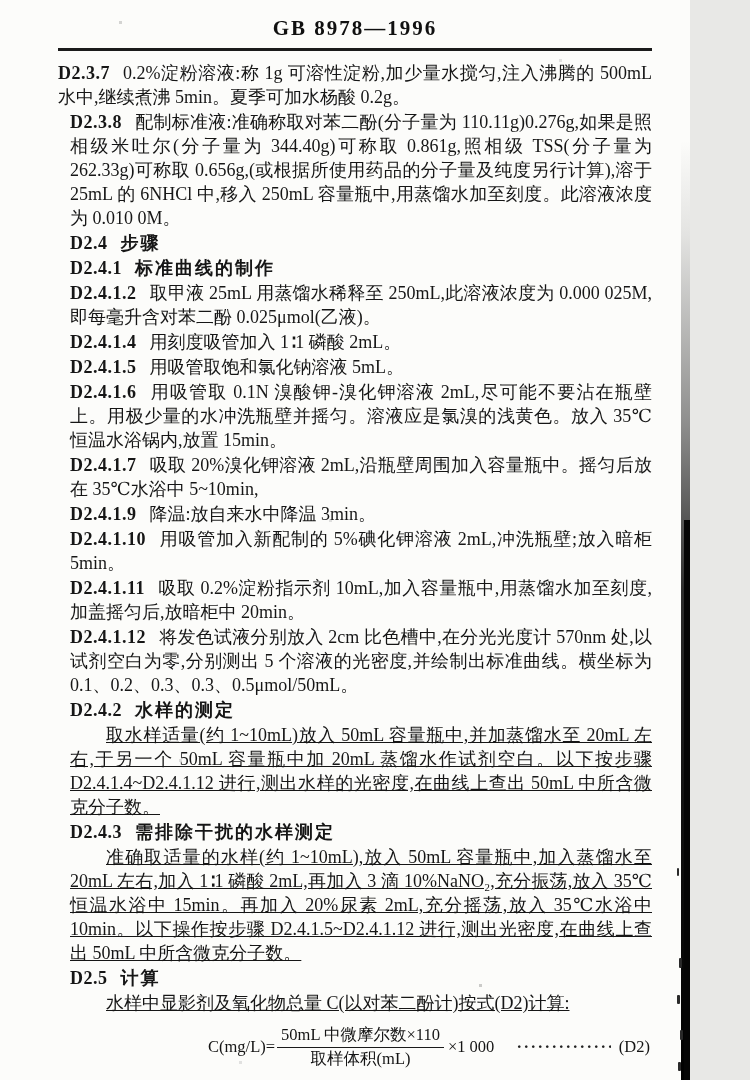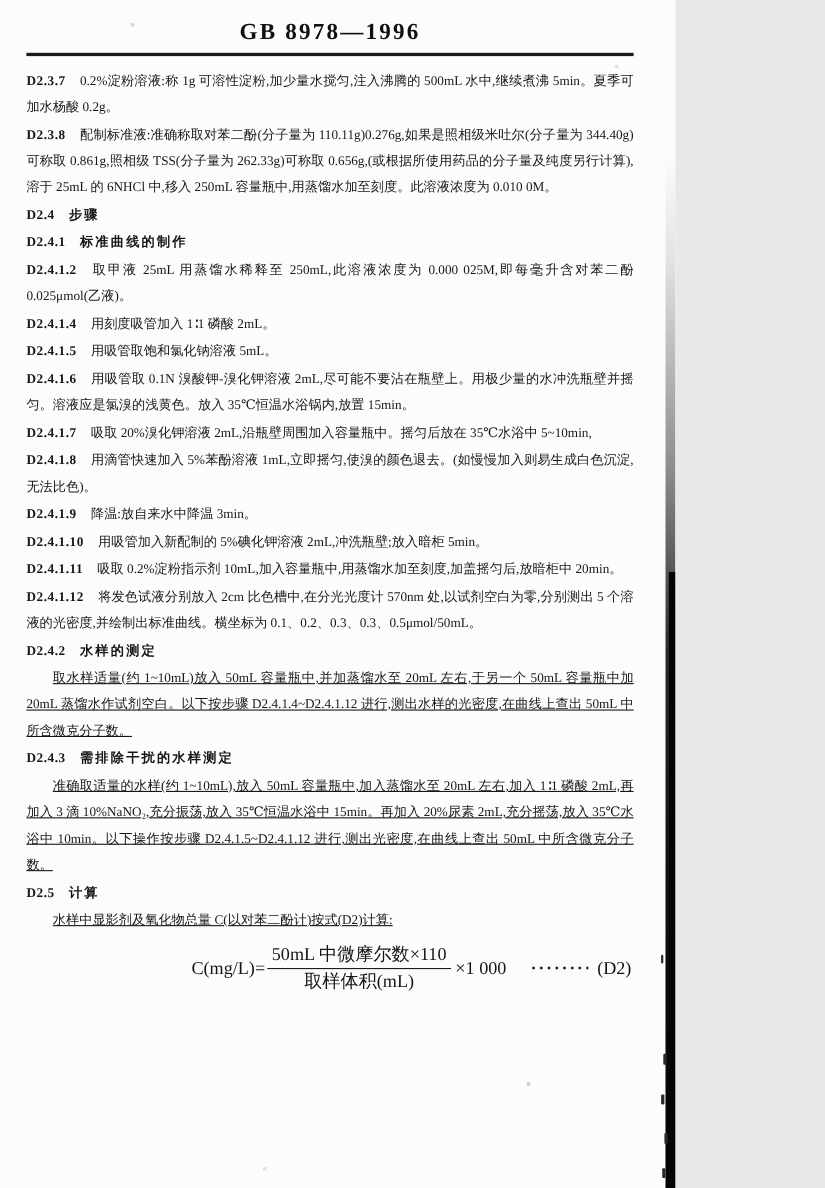--- a/index.html
+++ b/index.html
@@ -1,47 +1,48 @@
 <!DOCTYPE html>
 <html><head>
 <meta charset="utf-8">
 <style>
   * { margin:0; padding:0; box-sizing:border-box; }
   html,body { width:750px; height:1080px; overflow:hidden; }
   body { background:#e8e8e6; }
   .page {
     position:relative;
-    width:614px; height:1080px;
+    width:690px; height:1080px;
     background:#fcfcfa;
     font-family:"Liberation Serif","DejaVu Serif",serif;
     color:#141414;
     overflow:hidden;
+    padding-left:34px;
   }
   .content { padding:0 38px 0 24px; }
   .doc-header {
     text-align:center;
     font-weight:bold;
     font-size:21px;
     letter-spacing:2px;
     padding-top:16px;
     color:#101010;
   }
   .rule {
     height:0;
     border-top:3px solid #1b1b1b;
     margin:7px 0 10px 0;
   }
   p.block {
-    font-size:12px;
+    font-size:18px;
     line-height:24px;
     text-align:justify;
     margin:0;
     color:#161616;
   }
-  p.block + p.block { margin-top:1px; }
+  p.block + p.block { margin-top:1px;margin-left:12px; }
   .num {
     font-weight:bold;
     letter-spacing:0.5px;
     padding-right:13px;
     white-space:nowrap;
   }
   .heading { font-weight:bold; }
   .heading .title { font-weight:bold; letter-spacing:2px; }
   .indent { text-indent:2em;text-decoration:underline; }
   
@@ -138,21 +139,20 @@
 
 
     <p class="block"><span class="num">D2.4.1.4</span><span>用刻度吸管加入 1∶1 磷酸 2mL。</span></p>
 
     <p class="block"><span class="num">D2.4.1.5</span><span>用吸管取饱和氯化钠溶液 5mL。</span></p>
 
     <p class="block"><span class="num">D2.4.1.6</span><span>用吸管取 0.1N 溴酸钾-溴化钾溶液 2mL,尽可能不要沾在瓶壁上。用极少量的水冲洗瓶壁并摇匀。溶液应是氯溴的浅黄色。放入 35℃恒温水浴锅内,放置 15min。</span></p>
 
     <p class="block"><span class="num">D2.4.1.7</span><span>吸取 20%溴化钾溶液 2mL,沿瓶壁周围加入容量瓶中。摇匀后放在 35℃水浴中 5~10min,</span></p>
 
-    <p class="block"><span class="num">D2.4.1.8</span><span>用滴管快速加入 5%苯酚溶液 1mL,立即摇匀,使溴的颜色退去。(如慢慢加入则易生成白色沉淀,无法比色)。</span></p>
 
     <p class="block"><span class="num">D2.4.1.9</span><span>降温:放自来水中降温 3min。</span></p>
 
     <p class="block"><span class="num">D2.4.1.10</span><span>用吸管加入新配制的 5%碘化钾溶液 2mL,冲洗瓶壁;放入暗柜 5min。</span></p>
 
     <p class="block"><span class="num">D2.4.1.11</span><span>吸取 0.2%淀粉指示剂 10mL,加入容量瓶中,用蒸馏水加至刻度,加盖摇匀后,放暗柜中 20min。</span></p>
 
     <p class="block"><span class="num">D2.4.1.12</span><span>将发色试液分别放入 2cm 比色槽中,在分光光度计 570nm 处,以试剂空白为零,分别测出 5 个溶液的光密度,并绘制出标准曲线。横坐标为 0.1、0.2、0.3、0.3、0.5μmol/50mL。</span></p>
 
     <p class="block heading"><span class="num">D2.4.2</span><span class="title">水样的测定</span></p>

